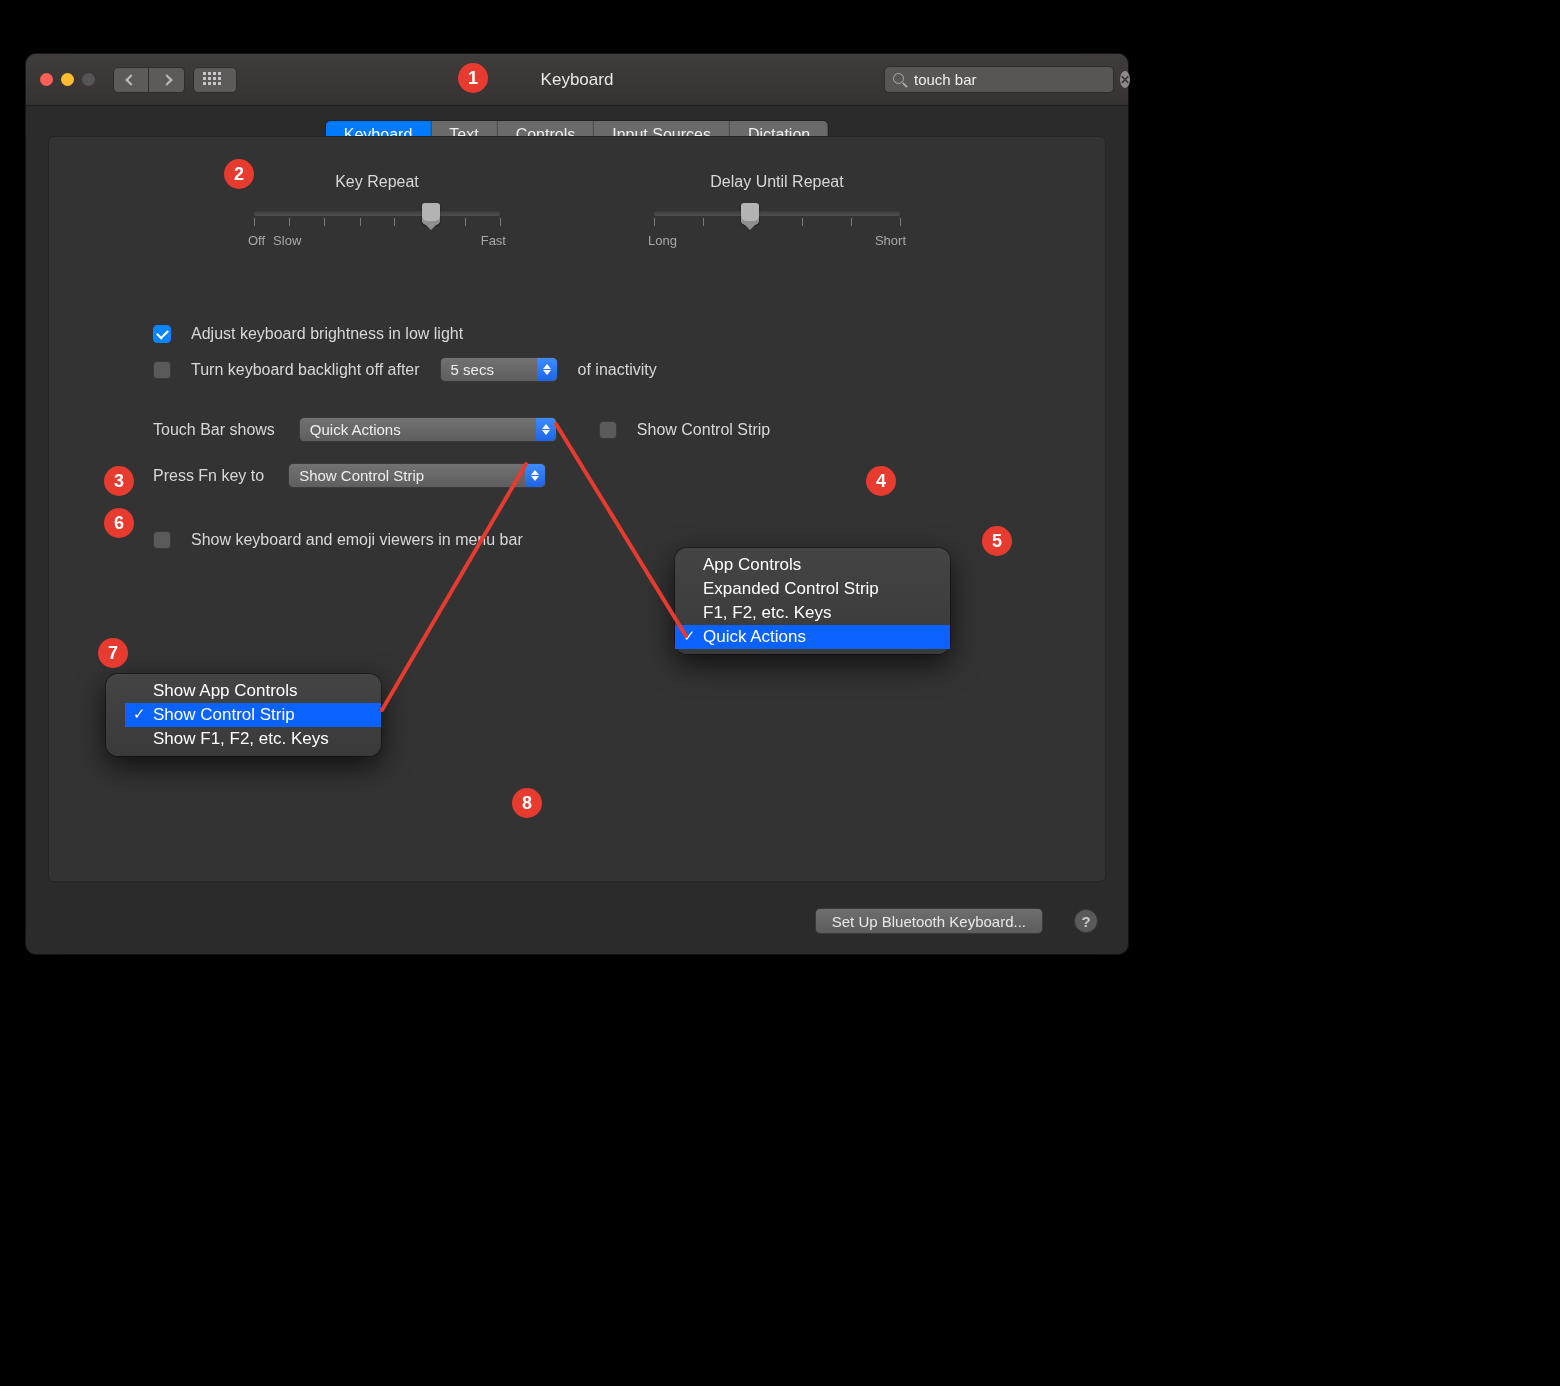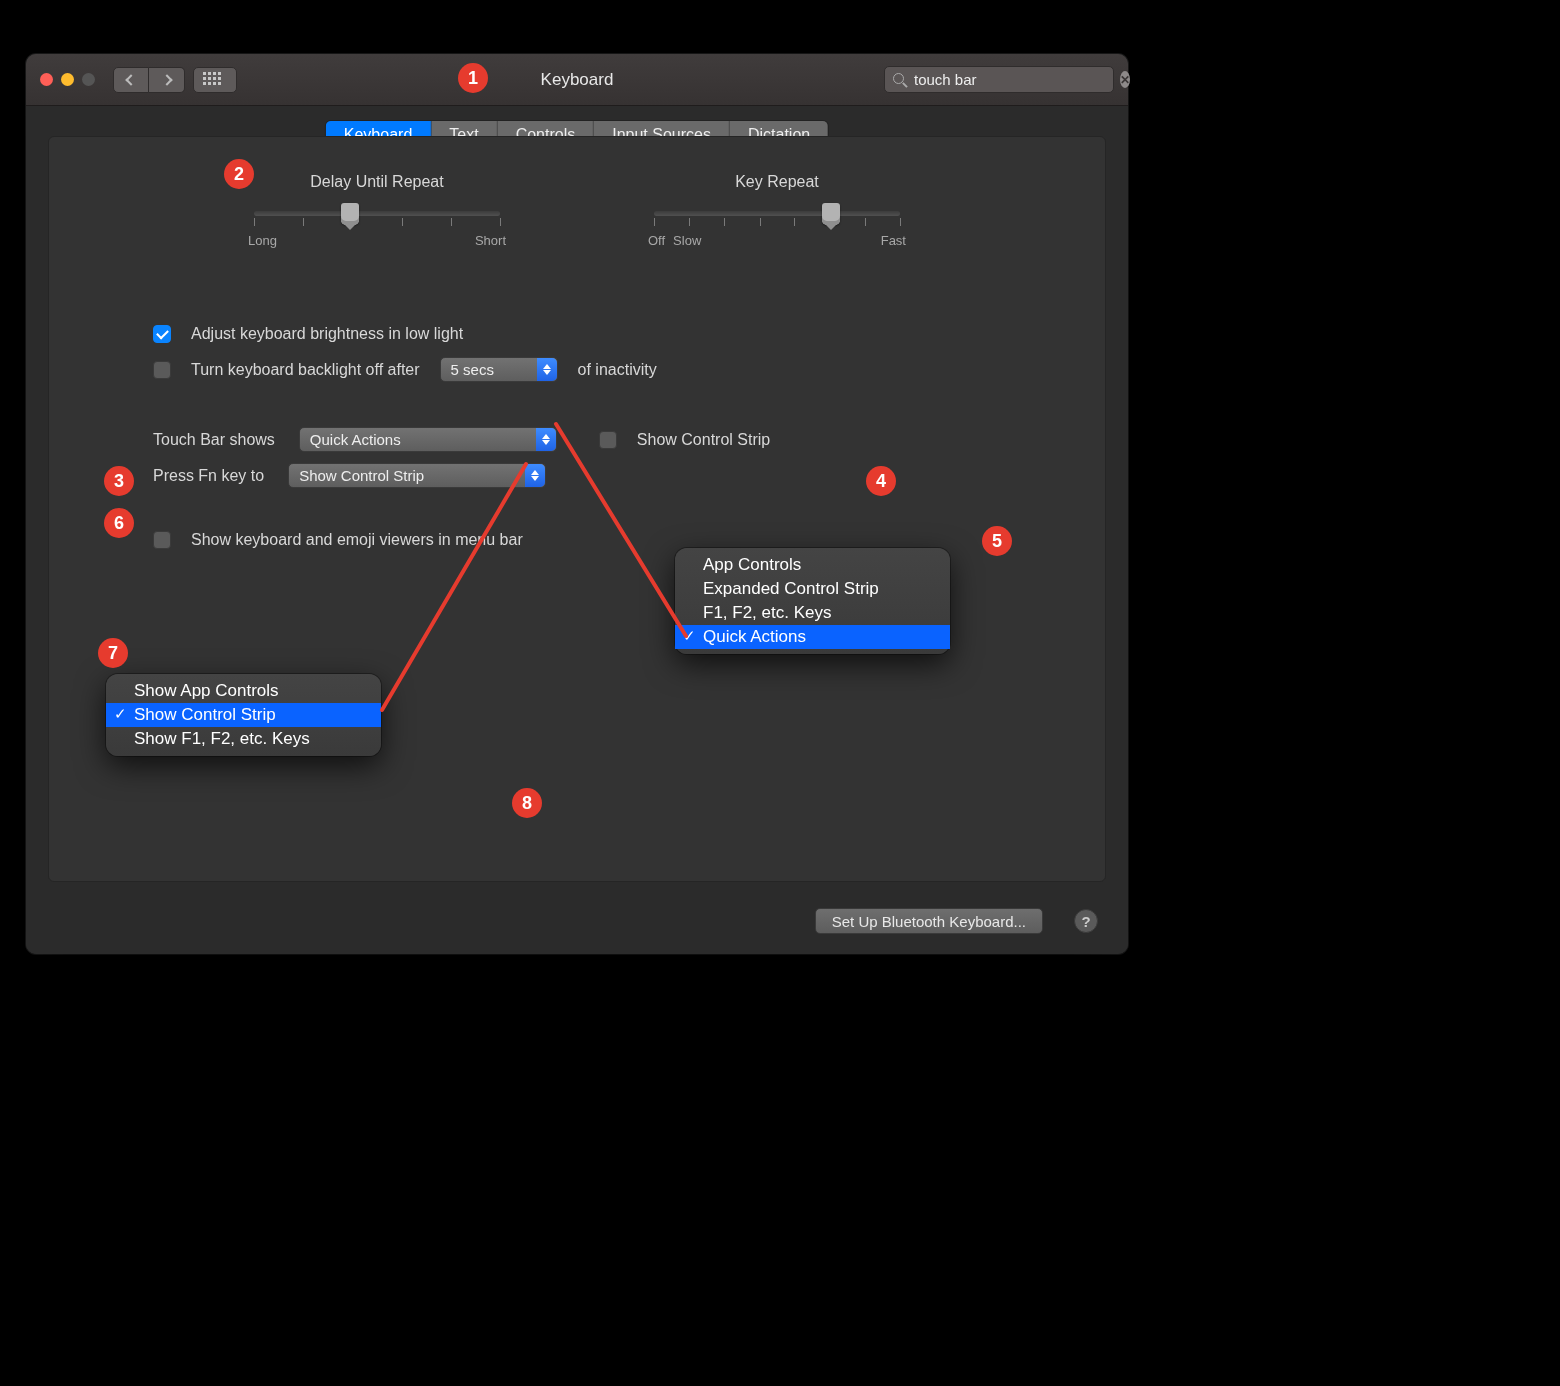--- a/index.html
+++ b/index.html
@@ -276,37 +276,20 @@
       <div class="tab">Text</div>
       <div class="tab">Controls</div>
       <div class="tab">Input Sources</div>
       <div class="tab">Dictation</div>
     </div>
 
     <div class="panel">
 
       <div class="sliders" style="top:36px;">
         <div class="slider-box">
-          <div class="slider-label">Delay Until Repeat</div>
-          <div class="track">
-            <div class="bar"></div>
-            <div class="tick" style="left:0%"></div>
-            <div class="tick" style="left:20%"></div>
-            <div class="tick" style="left:40%"></div>
-            <div class="tick" style="left:60%"></div>
-            <div class="tick" style="left:80%"></div>
-            <div class="tick" style="left:100%"></div>
-            <div class="thumb" style="left:39%"></div>
-          </div>
-          <div class="tick-labels">
-            <span>Long</span>
-            <span>Short</span>
-          </div>
-        </div>
-        <div class="slider-box">
           <div class="slider-label">Key Repeat</div>
           <div class="track">
             <div class="bar"></div>
             <div class="tick" style="left:0%"></div>
             <div class="tick" style="left:14.3%"></div>
             <div class="tick" style="left:28.6%"></div>
             <div class="tick" style="left:42.9%"></div>
             <div class="tick" style="left:57.1%"></div>
             <div class="tick" style="left:71.4%"></div>
             <div class="tick" style="left:85.7%"></div>
@@ -314,41 +297,58 @@
             <div class="thumb" style="left:72%"></div>
           </div>
           <div class="tick-labels">
             <span style="display:flex;gap:8px;">
               <span>Off</span>
               <span>Slow</span>
             </span>
             <span>Fast</span>
           </div>
         </div>
+        <div class="slider-box">
+          <div class="slider-label">Delay Until Repeat</div>
+          <div class="track">
+            <div class="bar"></div>
+            <div class="tick" style="left:0%"></div>
+            <div class="tick" style="left:20%"></div>
+            <div class="tick" style="left:40%"></div>
+            <div class="tick" style="left:60%"></div>
+            <div class="tick" style="left:80%"></div>
+            <div class="tick" style="left:100%"></div>
+            <div class="thumb" style="left:39%"></div>
+          </div>
+          <div class="tick-labels">
+            <span>Long</span>
+            <span>Short</span>
+          </div>
+        </div>
       </div>
 
       <div class="row" style="left:104px; top:188px;">
         <div class="chk checked"></div>
         <span>Adjust keyboard brightness in low light</span>
       </div>
 
       <div class="row" style="left:104px; top:220px;">
         <div class="chk"></div>
         <span>Turn keyboard backlight off after</span>
         <div class="sel" style="width:118px;">
           <span>5 secs</span>
           <div class="steppers">
               <div class="tri up"></div>
               <div class="tri down"></div>
             </div>
         </div>
         <span>of inactivity</span>
       </div>
 
-      <div class="row" style="left:104px; top:290px;text-align:right;">
+      <div class="row" style="left:104px; top:280px;text-align:right;">
         <span>Touch Bar shows</span>
         <div class="sel" style="width:258px; margin-left:4px;">
           <span>Quick Actions</span>
           <div class="steppers">
               <div class="tri up"></div>
               <div class="tri down"></div>
             </div>
         </div>
         <div class="chk" style="margin-left:22px;"></div>
         <span>Show Control Strip</span>
@@ -378,21 +378,21 @@
       <div class="help">?</div>
     </div>
 
     <div class="menu" style="left:649px; top:442px; width:275px;">
       <div class="item">App Controls</div>
       <div class="item">Expanded Control Strip</div>
       <div class="item">F1, F2, etc. Keys</div>
       <div class="item selected checked">Quick Actions</div>
     </div>
 
-    <div class="menu" style="left:80px; top:568px; width:275px;">
+    <div class="menu" style="left:80px; top:568px; width:275px;padding-left:19px;">
       <div class="item">Show App Controls</div>
       <div class="item selected checked">Show Control Strip</div>
       <div class="item">Show F1, F2, etc. Keys</div>
     </div>
 
     <svg class="anno">
       <line x1="530" y1="318" x2="660" y2="530" stroke="#e63b2e" stroke-width="4" stroke-linecap="round"></line>
       <line x1="500" y1="358" x2="356" y2="604" stroke="#e63b2e" stroke-width="4" stroke-linecap="round"></line>
     </svg>
 

